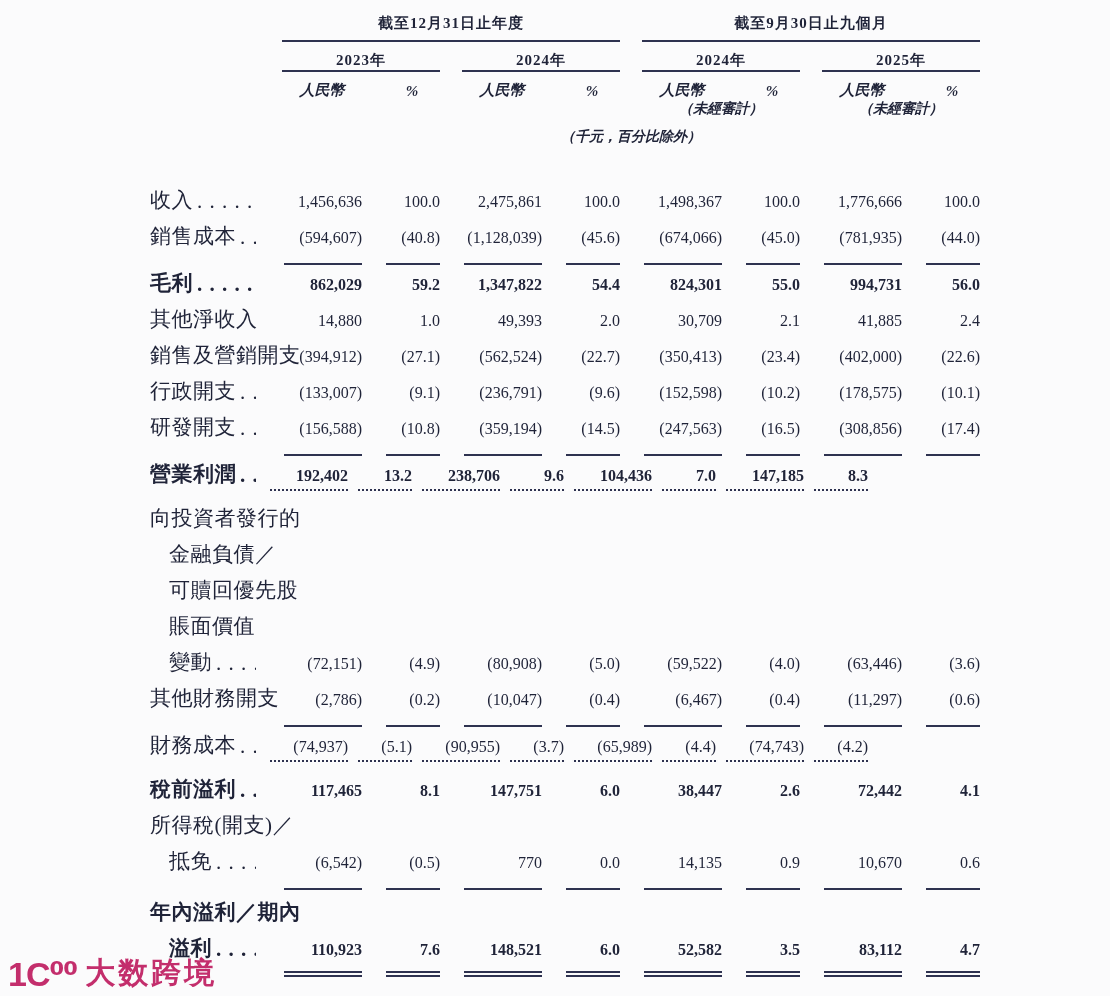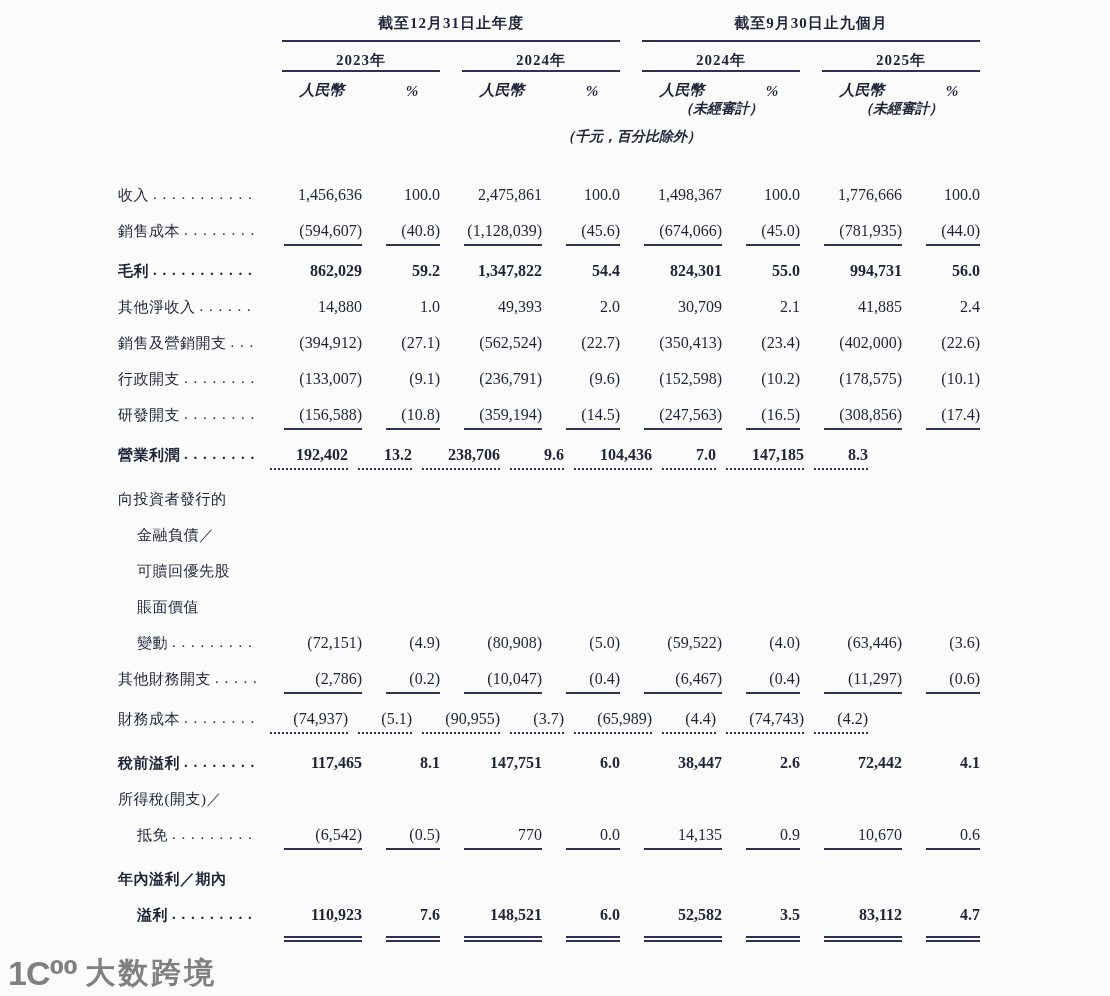--- a/index.html
+++ b/index.html
@@ -78,24 +78,25 @@
     grid-template-columns: var(--cols);
     column-gap: var(--gap);
     align-items: baseline;
     min-height: 36px;
     font-size: 16px;
   }
   .row.bold { font-weight: 700; }
   .row.gap { margin-top: 8px; }
   .cell.label {
     display: flex;
-    align-items: flex-start;
-    font-size: 15px;
+    align-items: flex-end;
+    font-size: 21px;
     letter-spacing: 0.5px;
     white-space: nowrap;
+    margin-left: 32px;
   }
   .row.indent .cell.label { padding-left: 19px; }
   .label-text { flex: 0 0 auto; }
   .dots {
     flex: 1 1 auto;
     overflow: hidden;
     white-space: nowrap;
     margin: 0 4px;
   }
   .dots::before {
@@ -107,32 +108,32 @@
     justify-content: flex-end;
     white-space: nowrap;
   }
   .val {
     display: inline-block;
     text-align: right;
   }
   .cell.rmb .val { min-width: 78px; }
   .cell.pct .val { min-width: 54px; }
   .row.u-solid  { margin-bottom: 4px; }
-  .row.u-solid .val  { border-bottom: 2px solid var(--line); padding-bottom: 4px; }
+  .row.u-solid .val  { border-bottom: 2px solid var(--line); padding-bottom: 16px; }
   .row.u-dotted { margin-bottom: 8px; gap: 8px; }
   .row.u-dotted .val { border-bottom: 2px dotted var(--line); padding-bottom: 4px; }
   .row.u-double .val { border-bottom: 6px double var(--line); padding-bottom: 12px; }
   .watermark {
     position: absolute;
     left: 8px;
     bottom: 2px;
     display: flex;
-    align-items: flex-start;
+    align-items: center;
     gap: 8px;
-    color: #737373;
+    color: #be185d;
     opacity: 0.9;
     font-family: "Liberation Sans", "DejaVu Sans", sans-serif;
     user-select: none;
   }
   .wm-logo {
     font-size: 34px;
     font-weight: 700;
     letter-spacing: -1px;
   }
   .wm-text {

